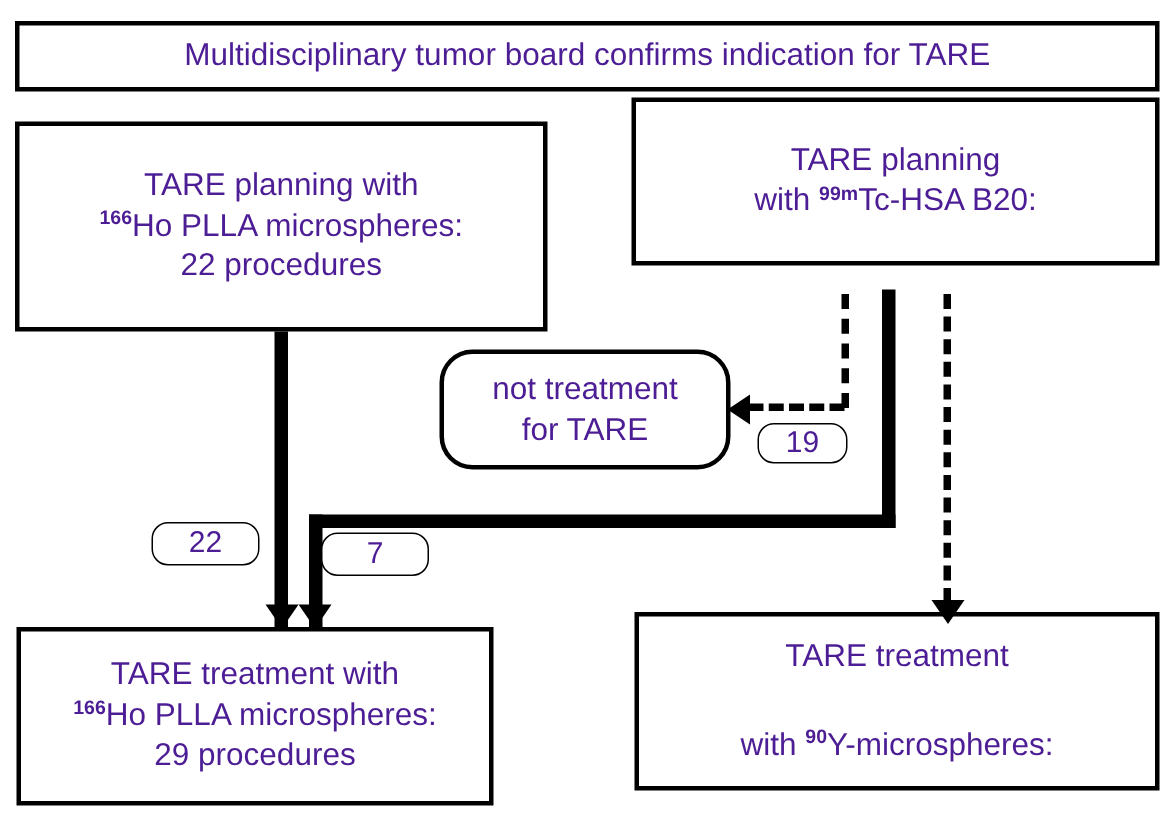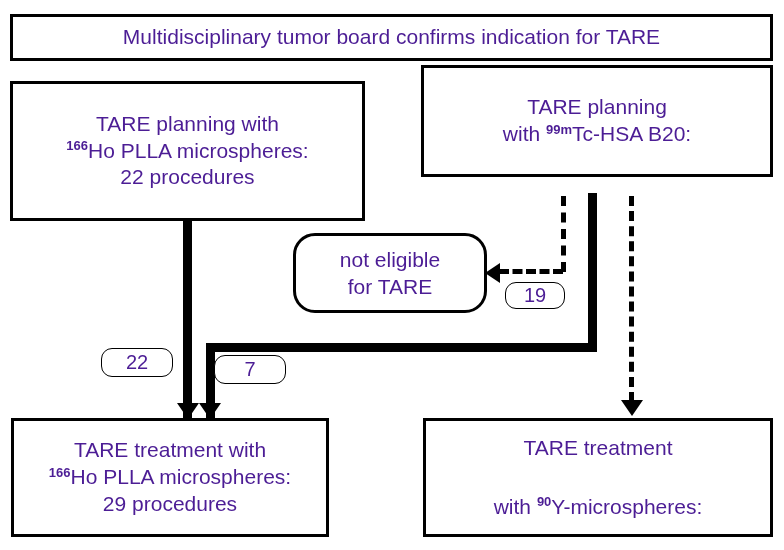--- a/index.html
+++ b/index.html
@@ -37,21 +37,21 @@
     vertical-align: baseline;
     position: relative;
     top: -0.55em;
     line-height: 0;
     font-weight: bold;
   }
   #top-box      { left: 10px;  top: 14px;  width: 763px; height: 47px; }
   #plan-left    { left: 10px;  top: 81px;  width: 355px; height: 140px; }
   #plan-right   { left: 421px; top: 65px;  width: 352px; height: 112px; }
   #treat-left   { left: 11px;  top: 418px; width: 318px; height: 119px; }
-  #treat-right  { left: 423px; top: 418px; width: 350px; height: 119px; gap: 32px; }
+  #treat-right  { left: 423px; top: 408px; width: 350px; height: 119px; gap: 32px; }
 
   #not-eligible {
     position: absolute;
     left: 293px; top: 233px; width: 194px; height: 80px;
     box-sizing: border-box;
     border: 3px solid #000000;
     border-radius: 22px;
     background: #ffffff;
     display: flex; flex-direction: column;
     align-items: center; justify-content: center;
@@ -147,21 +147,21 @@
     <span class="ln"><sup>166</sup><span>Ho PLLA microspheres:</span></span>
     <span class="ln">22 procedures</span>
   </div>
 
   <div class="box" id="plan-right">
     <span class="ln">TARE planning</span>
     <span class="ln"><span>with </span><sup>99m</sup><span>Tc-HSA B20:</span></span>
   </div>
 
   <div id="not-eligible">
-    <span class="ln">not eligible</span>
+    <span class="ln">not treatment</span>
     <span class="ln">for TARE</span>
   </div>
 
   <div class="box" id="treat-left">
     <span class="ln">TARE treatment with</span>
     <span class="ln"><sup>166</sup><span>Ho PLLA microspheres:</span></span>
     <span class="ln">29 procedures</span>
   </div>
 
   <div class="box" id="treat-right">

